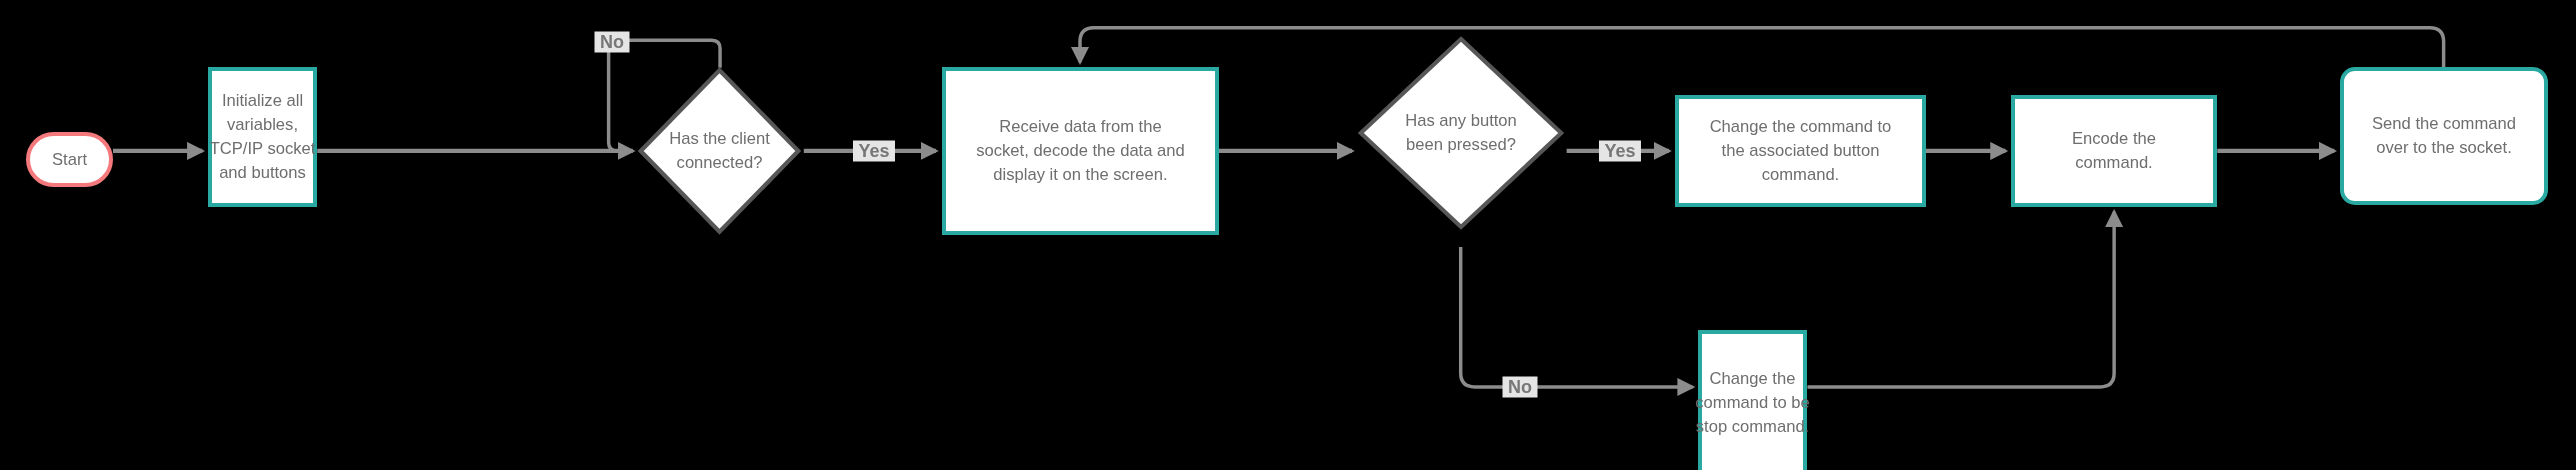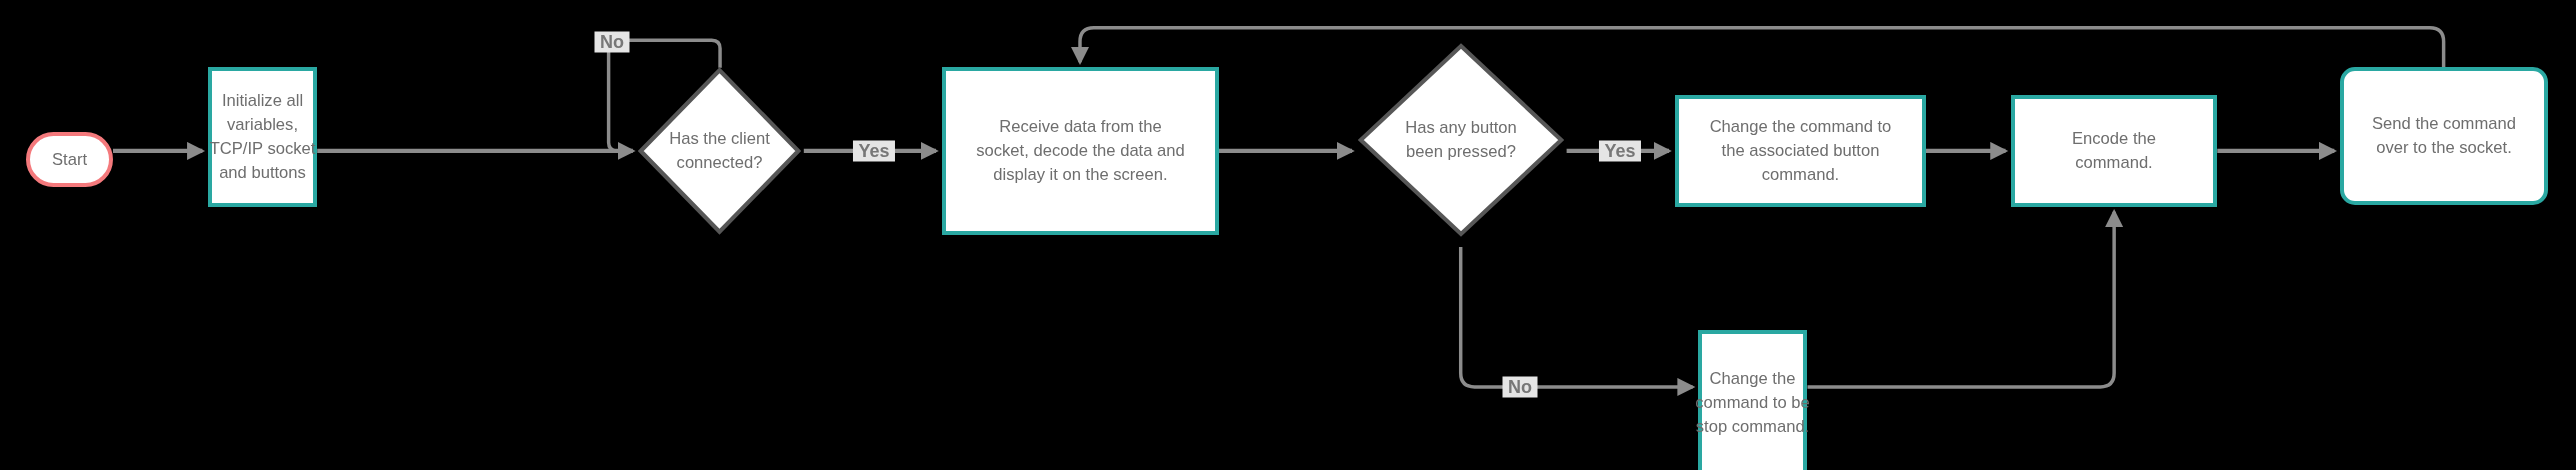--- a/index.html
+++ b/index.html
@@ -85,21 +85,21 @@
       <span class="ln">connected?</span>
     </div>
   </div>
 
   <div class="node process" style="left:942px; top:67px; width:277px; height:168px;">
     <span class="ln">Receive data from the</span>
     <span class="ln">socket, decode the data and</span>
     <span class="ln">display it on the screen.</span>
   </div>
 
-  <div class="diamond" style="left:1358px; top:43px; width:206px; height:194px;">
+  <div class="diamond" style="left:1358px; top:36px; width:206px; height:194px;">
     <svg width="206" height="194" viewBox="0 0 298 280">
       <polygon points="149,4 294,140 149,276 4,140" fill="#ffffff" stroke="#575757" stroke-width="6" stroke-linejoin="miter"></polygon>
     </svg>
     <div class="dtext">
       <span class="ln">Has any button</span>
       <span class="ln">been pressed?</span>
     </div>
   </div>
 
   <div class="node process" style="left:1675px; top:95px; width:251px; height:112px;">

